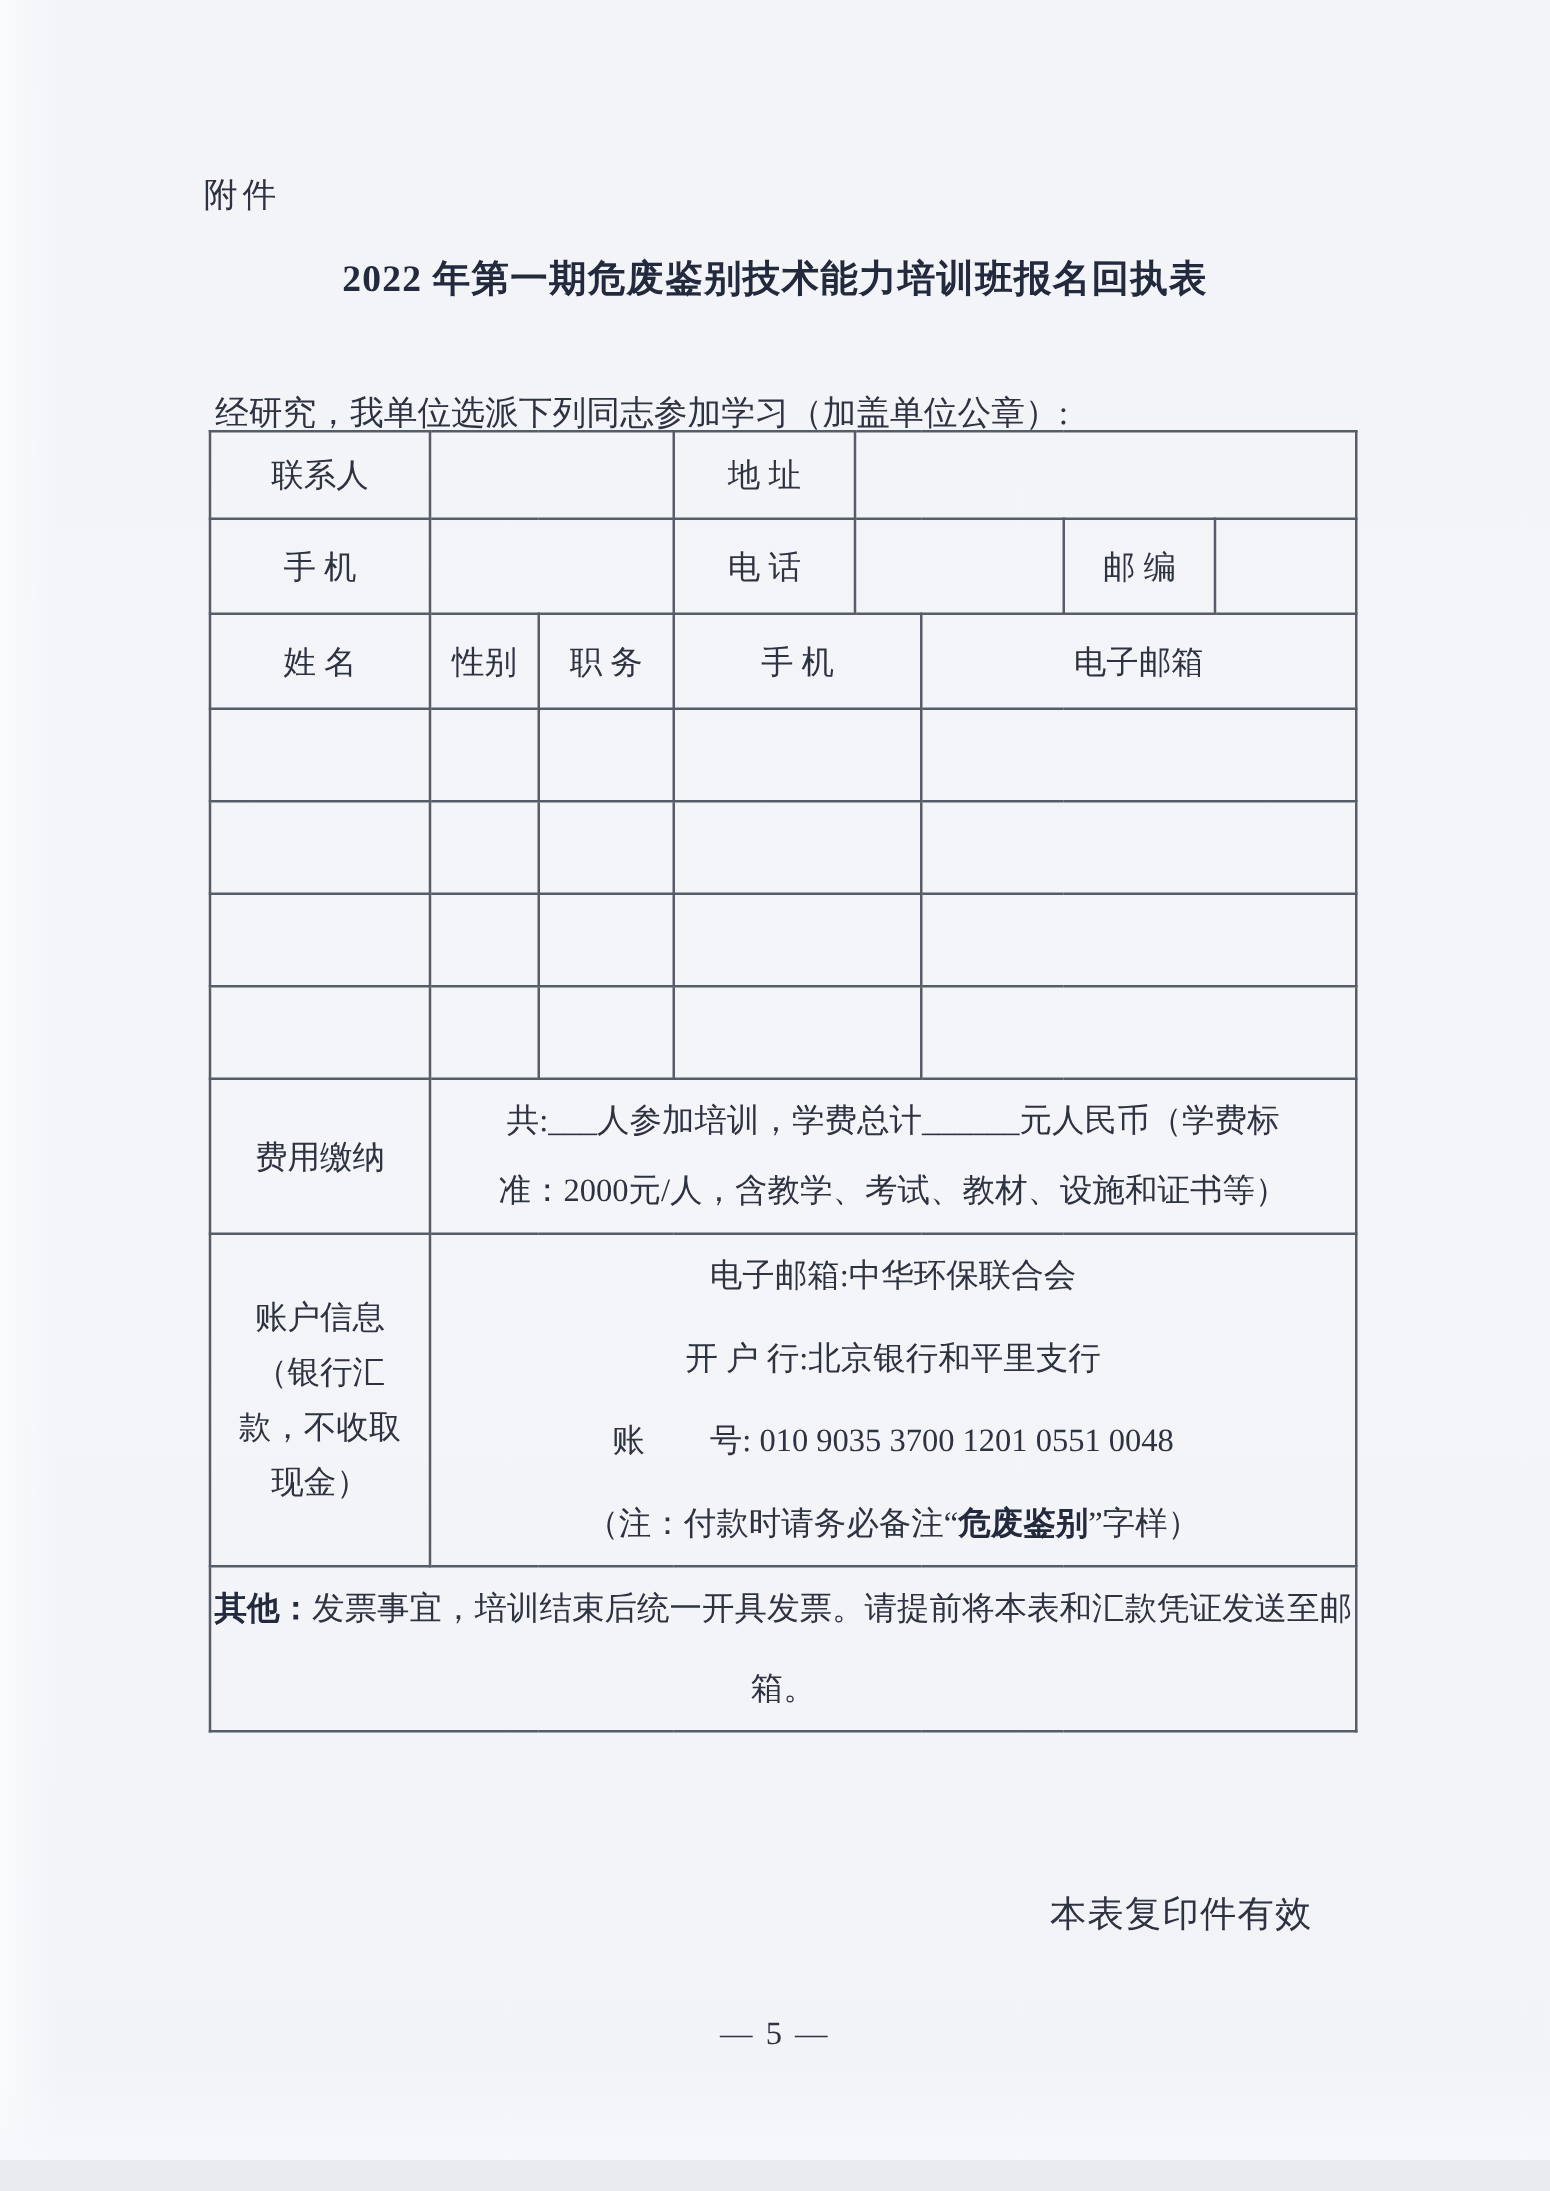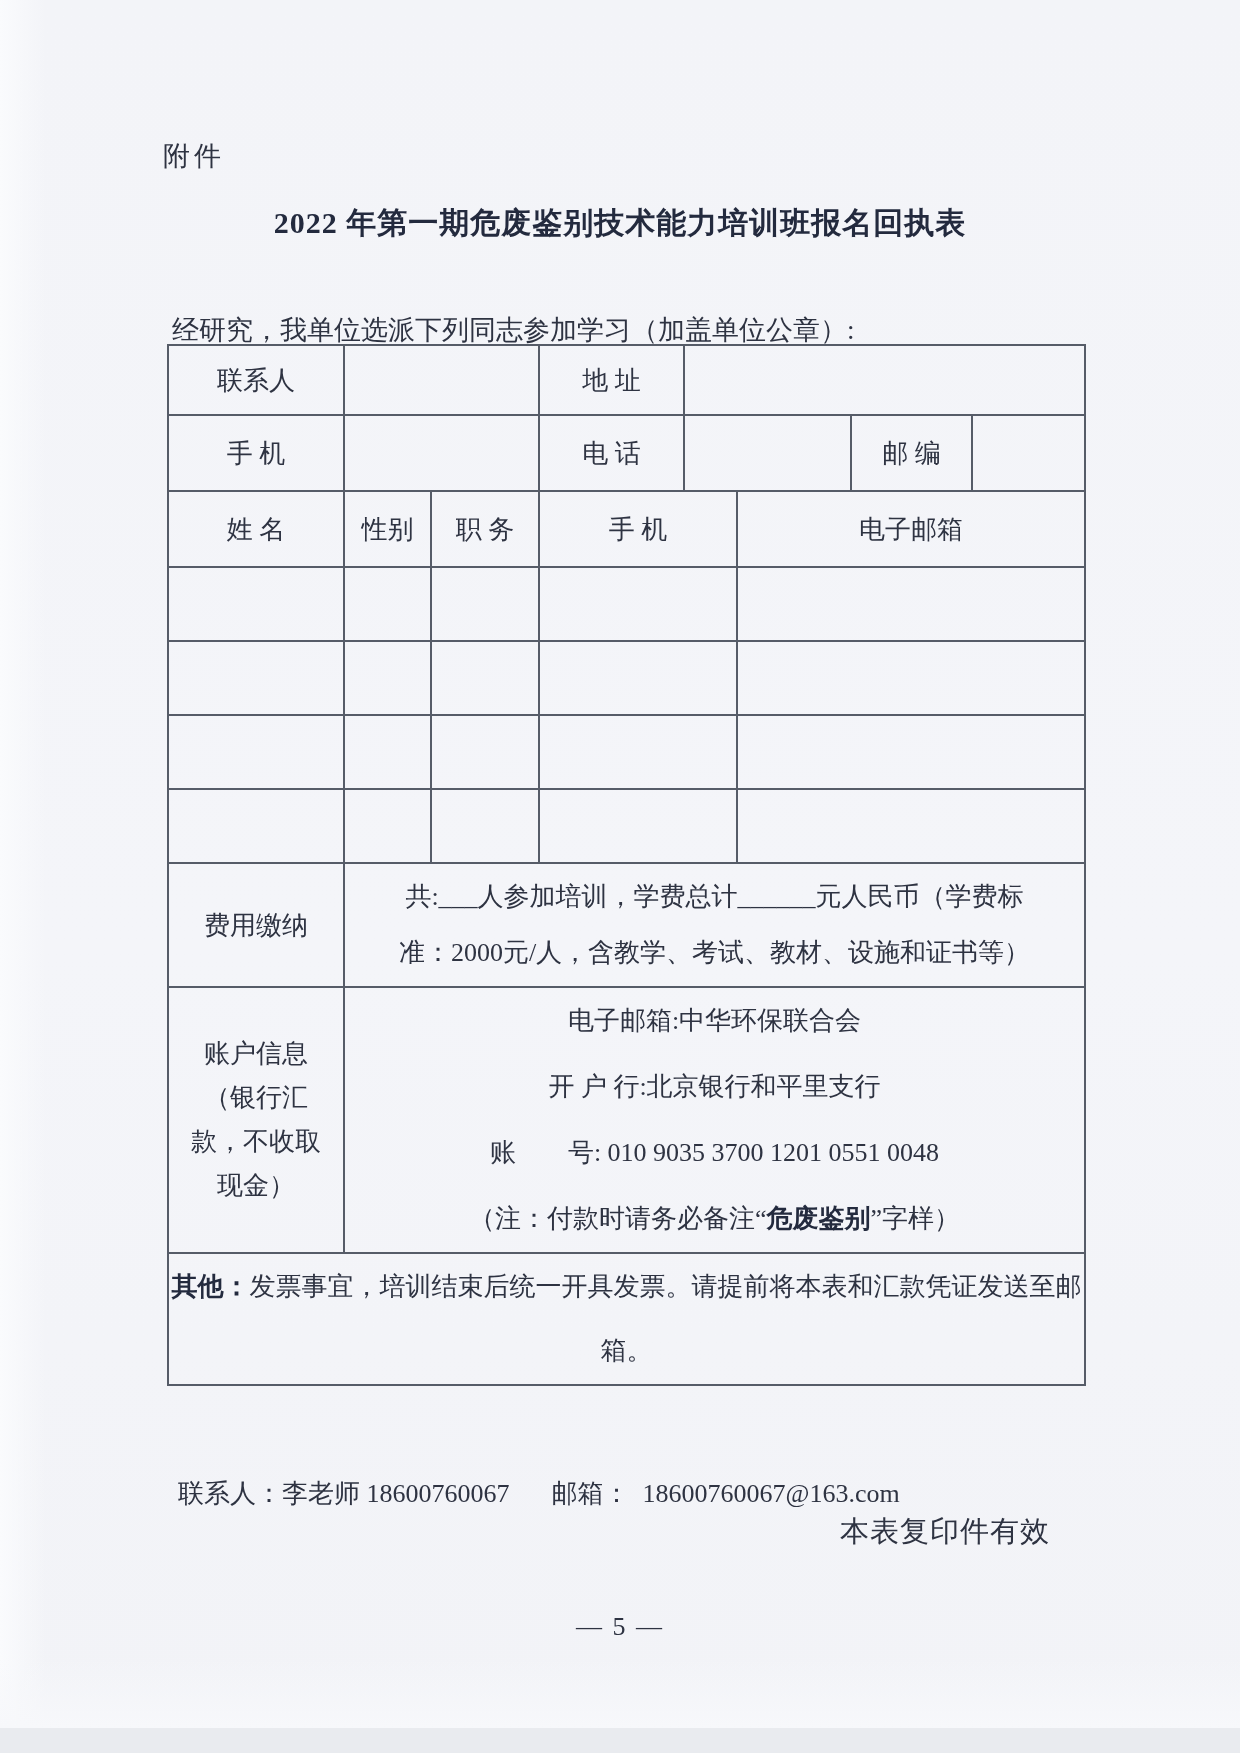--- a/index.html
+++ b/index.html
@@ -182,18 +182,15 @@
         </td>
       </tr>
       <tr class="r-other">
         <td colspan="8" class="other-cell">
           <span class="bold">其他：</span><span>发票事宜，培训结束后统一开具发票。请提前将本表和汇款凭证发送至邮箱。</span>
         </td>
       </tr>
     </tbody>
   </table>
 
-  <div class="footer-line">
-    <span>联系人：李老师 18600760067</span><span class="footer-email">邮箱：  18600760067@163.com</span>
-  </div>
   <div class="copy-note">本表复印件有效</div>
   <div class="page-number">— 5 —</div>
 </div>
 
 </body></html>

